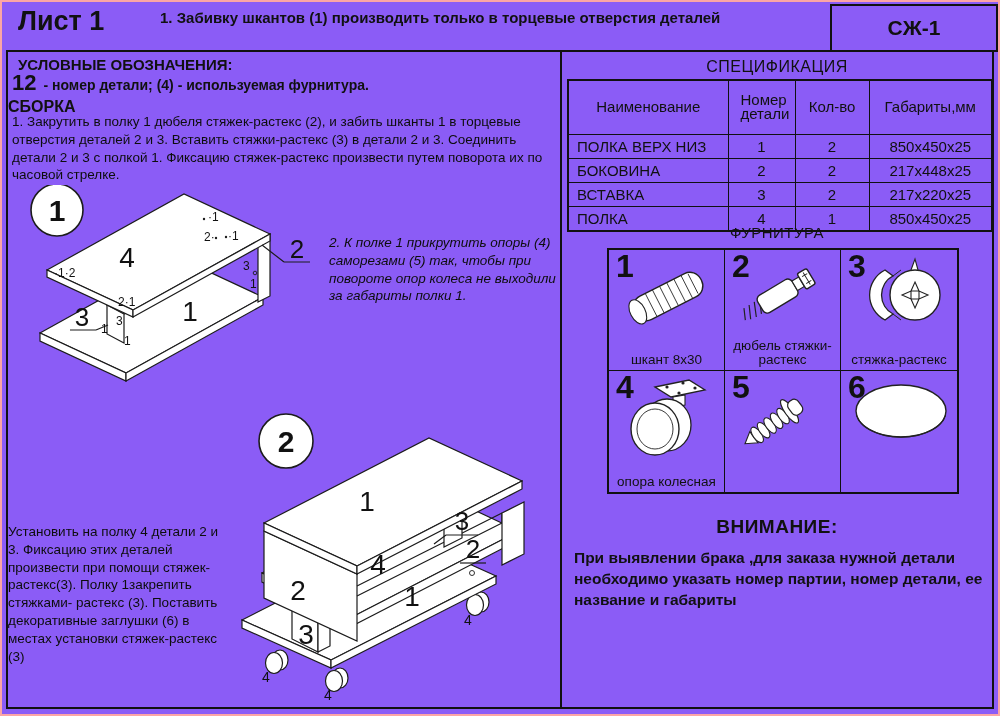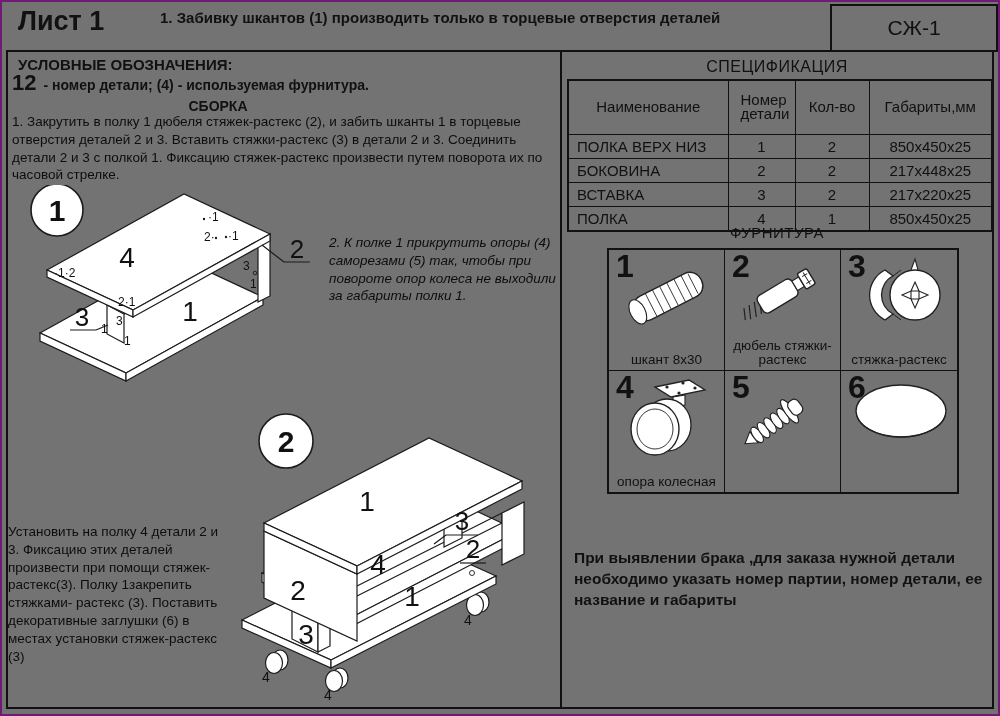--- a/index.html
+++ b/index.html
@@ -1,32 +1,32 @@
 <!DOCTYPE html>
 <html><head>
 <meta charset="utf-8">
 <style>
   html,body{margin:0;padding:0;background:#fff;}
   body{width:1000px;height:716px;position:relative;font-family:"Liberation Sans",sans-serif;color:#111;}
-  .page{position:absolute;left:0;top:0;width:996px;height:712px;border:2px solid #701a75;background:#737373;}
+  .page{position:absolute;left:0;top:0;width:996px;height:712px;border:2px solid #fca5a5;background:#8b5cf6;}
   
   .sheet-label{position:absolute;left:16px;top:4px;font-size:27px;font-weight:bold;}
   .header-note{position:absolute;left:158px;top:7px;font-size:15px;font-weight:bold;}
   .doc-box{position:absolute;left:828px;top:2px;width:164px;height:44px;border:2px solid #111;
-           display:flex;align-items:center;justify-content:center;font-size:21px;font-weight:normal;}
+           display:flex;align-items:center;justify-content:center;font-size:21px;font-weight:bold;}
   
   .frame{position:absolute;left:4px;top:48px;width:984px;height:655px;border:2px solid #111;display:flex;}
   .left-panel{position:relative;width:552px;height:100%;border-right:2px solid #111;}
   .right-panel{position:relative;flex:1;height:100%;}
   
   .legend-title{position:absolute;left:10px;top:4px;font-size:15px;font-weight:bold;}
   .legend-line{position:absolute;left:4px;top:20px;display:flex;align-items:flex-start;}
   .legend-big{font-size:22px;font-weight:bold;line-height:1;}
   .legend-rest{font-size:14px;font-weight:bold;margin-left:7px;padding-top:5px;}
-  .assembly-title{position:absolute;left:0;top:46px;width:420px;text-align:center;font-size:14px;font-weight:bold;}
+  .assembly-title{position:absolute;left:0;top:46px;width:420px;text-align:left;font-size:16px;font-weight:bold;}
   .para{font-size:13.5px;line-height:1.32;color:#0d0d0d;}
   .step1{position:absolute;left:4px;top:61px;width:547px;}
   .step2{position:absolute;left:321px;top:182px;width:233px;font-style:italic;}
   .step3{position:absolute;left:0;top:431px;width:215px;margin-top:40px;}
   .diagram1{position:absolute;left:4px;top:133px;}
   .diagram2{position:absolute;left:226px;top:356px;}
   svg text{fill:#111;font-family:"Liberation Sans",sans-serif;}
   .dline{stroke:#1c1c1c;fill:#fff;}
   
   .spec-title{position:absolute;left:0;top:6px;width:100%;text-align:center;font-size:16px;letter-spacing:.5px;}
@@ -294,16 +294,17 @@
 
         <div class="fcell">
           <div class="fnum">6</div>
           <svg class="ficon" width="116" height="78" viewBox="0 0 116 78">
             <ellipse cx="60" cy="36" rx="45" ry="26" fill="#fff" stroke="#222" stroke-width="1.4"></ellipse>
             <path d="M15.5,40 a45,26 0 0 0 89,0" fill="none" stroke="#222" stroke-width="1.1"></path>
           </svg>
         </div>
       </div>
 
+      <div class="att-title">ВНИМАНИЕ:</div>
       <div class="att-text">При выявлении брака ,для заказа нужной детали необходимо указать номер партии, номер детали, ее название и габариты</div>
     </div>
   </div>
 </div>
 
 </body></html>

